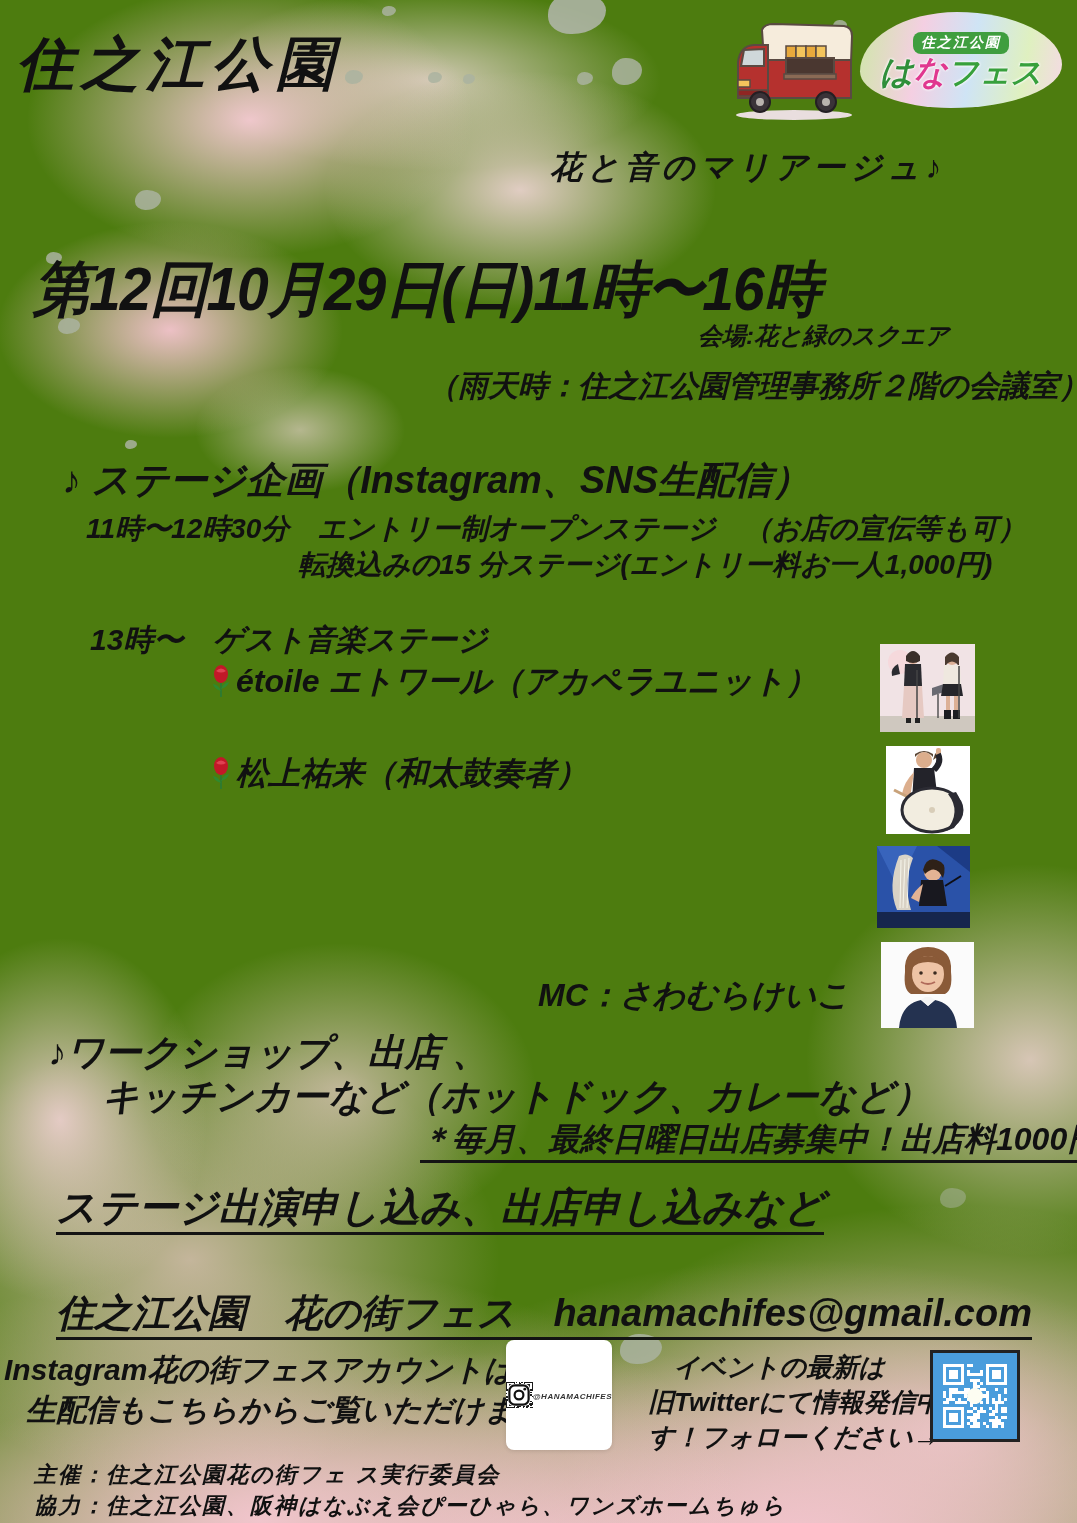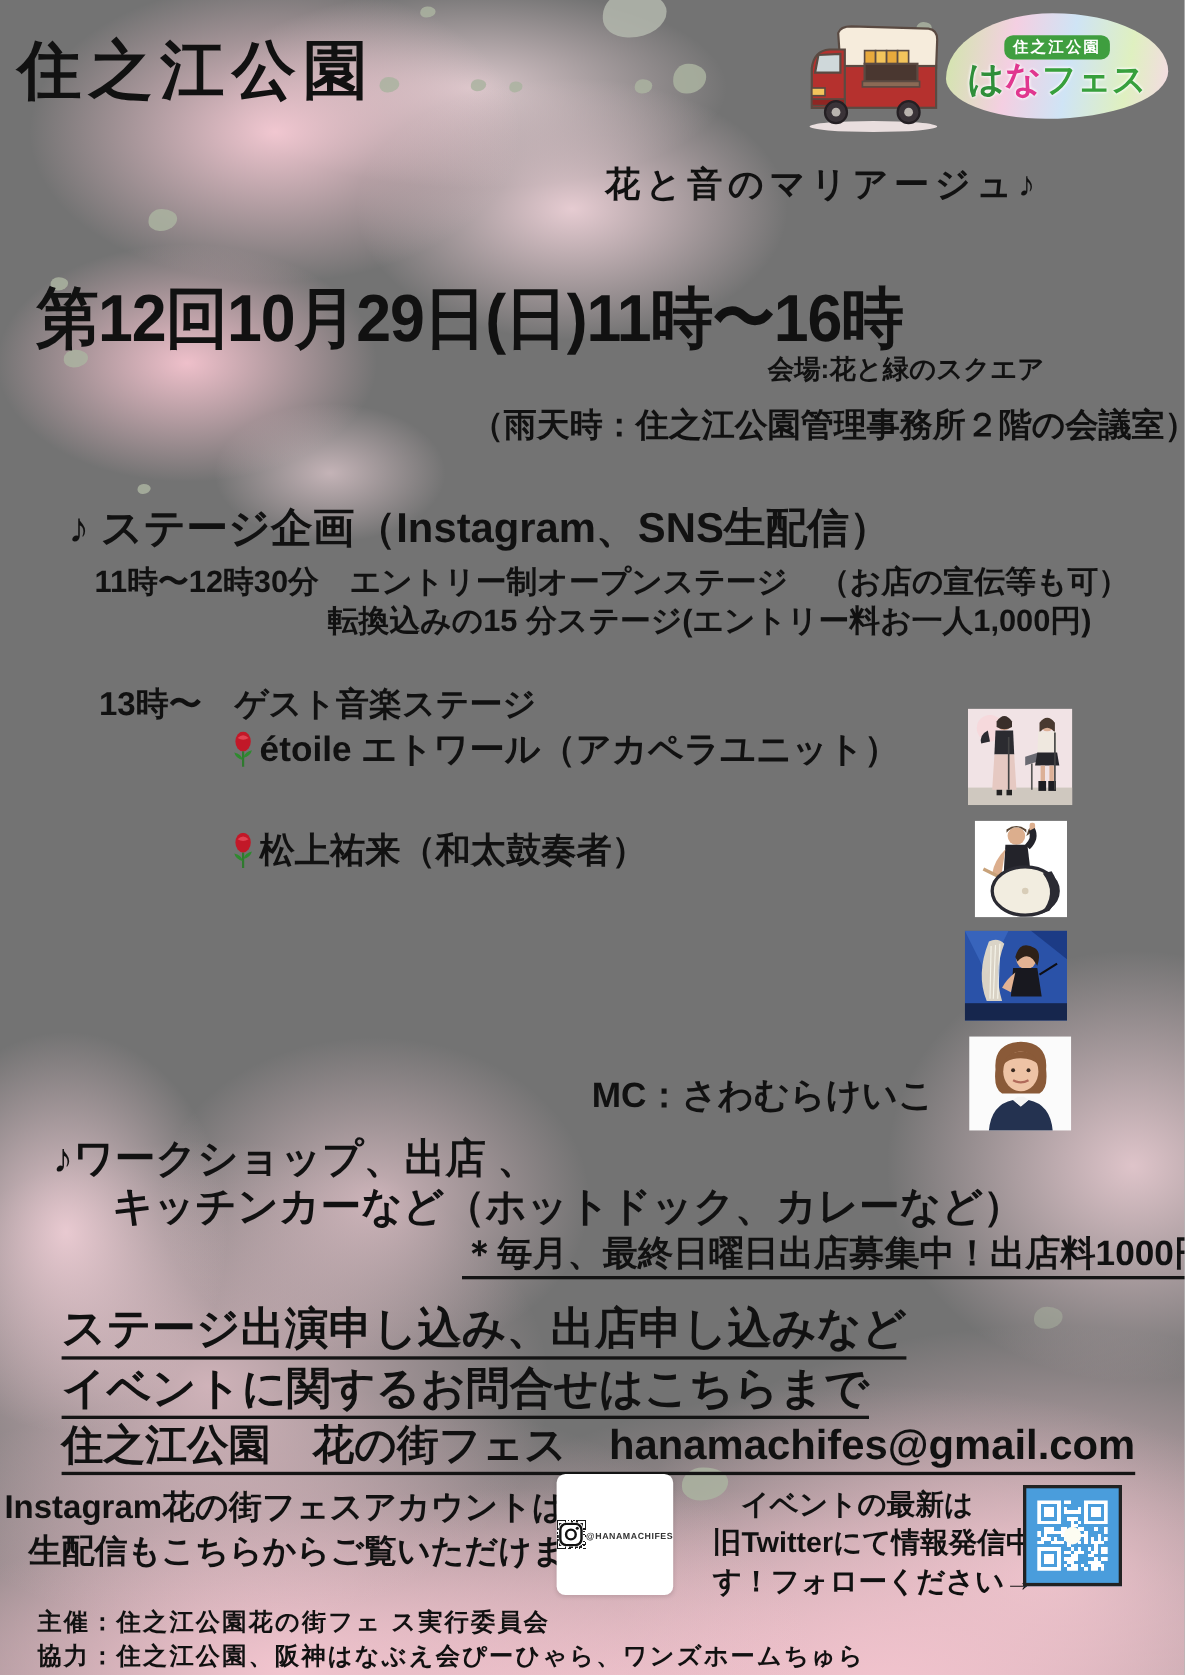--- a/index.html
+++ b/index.html
@@ -1,20 +1,21 @@
 <!DOCTYPE html>
 <html><head>
 <meta charset="utf-8">
 <style>
   html,body{margin:0;padding:0;background:#e8e8e8;}
   #poster{
     position:relative;width:1077px;height:1523px;margin:0 auto;overflow:hidden;
-    background:#737373;
+    background:#4d7c0f;
     font-family:"Liberation Sans","DejaVu Sans",sans-serif;
     color:#111;
+    font-style:italic;
   }
   
   #bg{
     position:absolute;inset:0;pointer-events:none;
     background:
       radial-gradient(ellipse 310px 190px at 250px 120px, rgba(247,203,213,.95), rgba(247,203,213,0) 72%),
       radial-gradient(ellipse 280px 170px at 520px 190px, rgba(250,219,226,.85), rgba(250,219,226,0) 70%),
       radial-gradient(ellipse 330px 130px at 430px 80px,  rgba(251,226,231,.75), rgba(251,226,231,0) 70%),
       radial-gradient(ellipse 240px 150px at 170px 330px, rgba(245,196,207,.95), rgba(245,196,207,0) 72%),
       radial-gradient(ellipse 150px 90px  at 300px 430px, rgba(250,222,228,.6),  rgba(250,222,228,0) 70%),
@@ -249,21 +250,20 @@
     </svg>
   </div>
 
   <div class="txt mc">MC：さわむらけいこ</div>
 
   <div class="txt ws1">♪ワークショップ、出店 、</div>
   <div class="txt ws2">キッチンカーなど（ホットドック、カレーなど）</div>
   <div class="txt recruit"><span class="u">＊毎月、最終日曜日出店募集中！出店料1000円</span></div>
 
   <div class="txt c1"><span class="u">ステージ出演申し込み、出店申し込みなど</span></div>
-  <div class="txt c2"><span class="u">イベントに関するお問合せはこちらまで</span></div>
   <div class="txt c3"><span class="u">住之江公園　花の街フェス　hanamachifes@gmail.com</span></div>
 
   <div class="txt ig1">Instagram花の街フェスアカウントはこちら</div>
   <div class="txt ig2">生配信もこちらからご覧いただけます♪→</div>
   <div class="qrcard">
     <div class="qrbox" id="igqr">
         <svg viewBox="0 0 21 21" shape-rendering="crispEdges">
           <rect width="21" height="21" fill="#ffffff"></rect>
           <rect x="8" y="0" width="1" height="1" fill="#1a1a1a"></rect>
           <rect x="10" y="0" width="1" height="1" fill="#1a1a1a"></rect>

